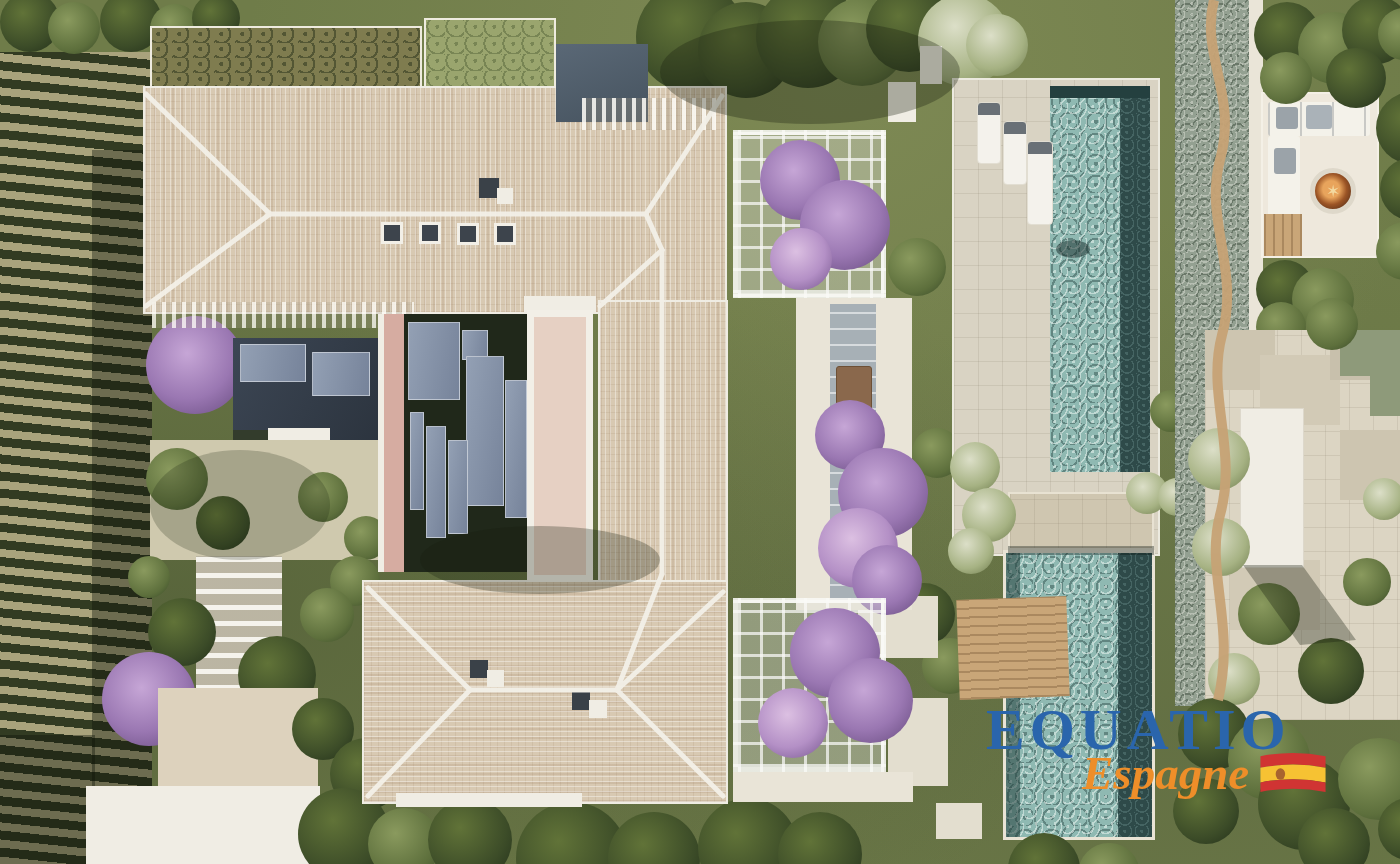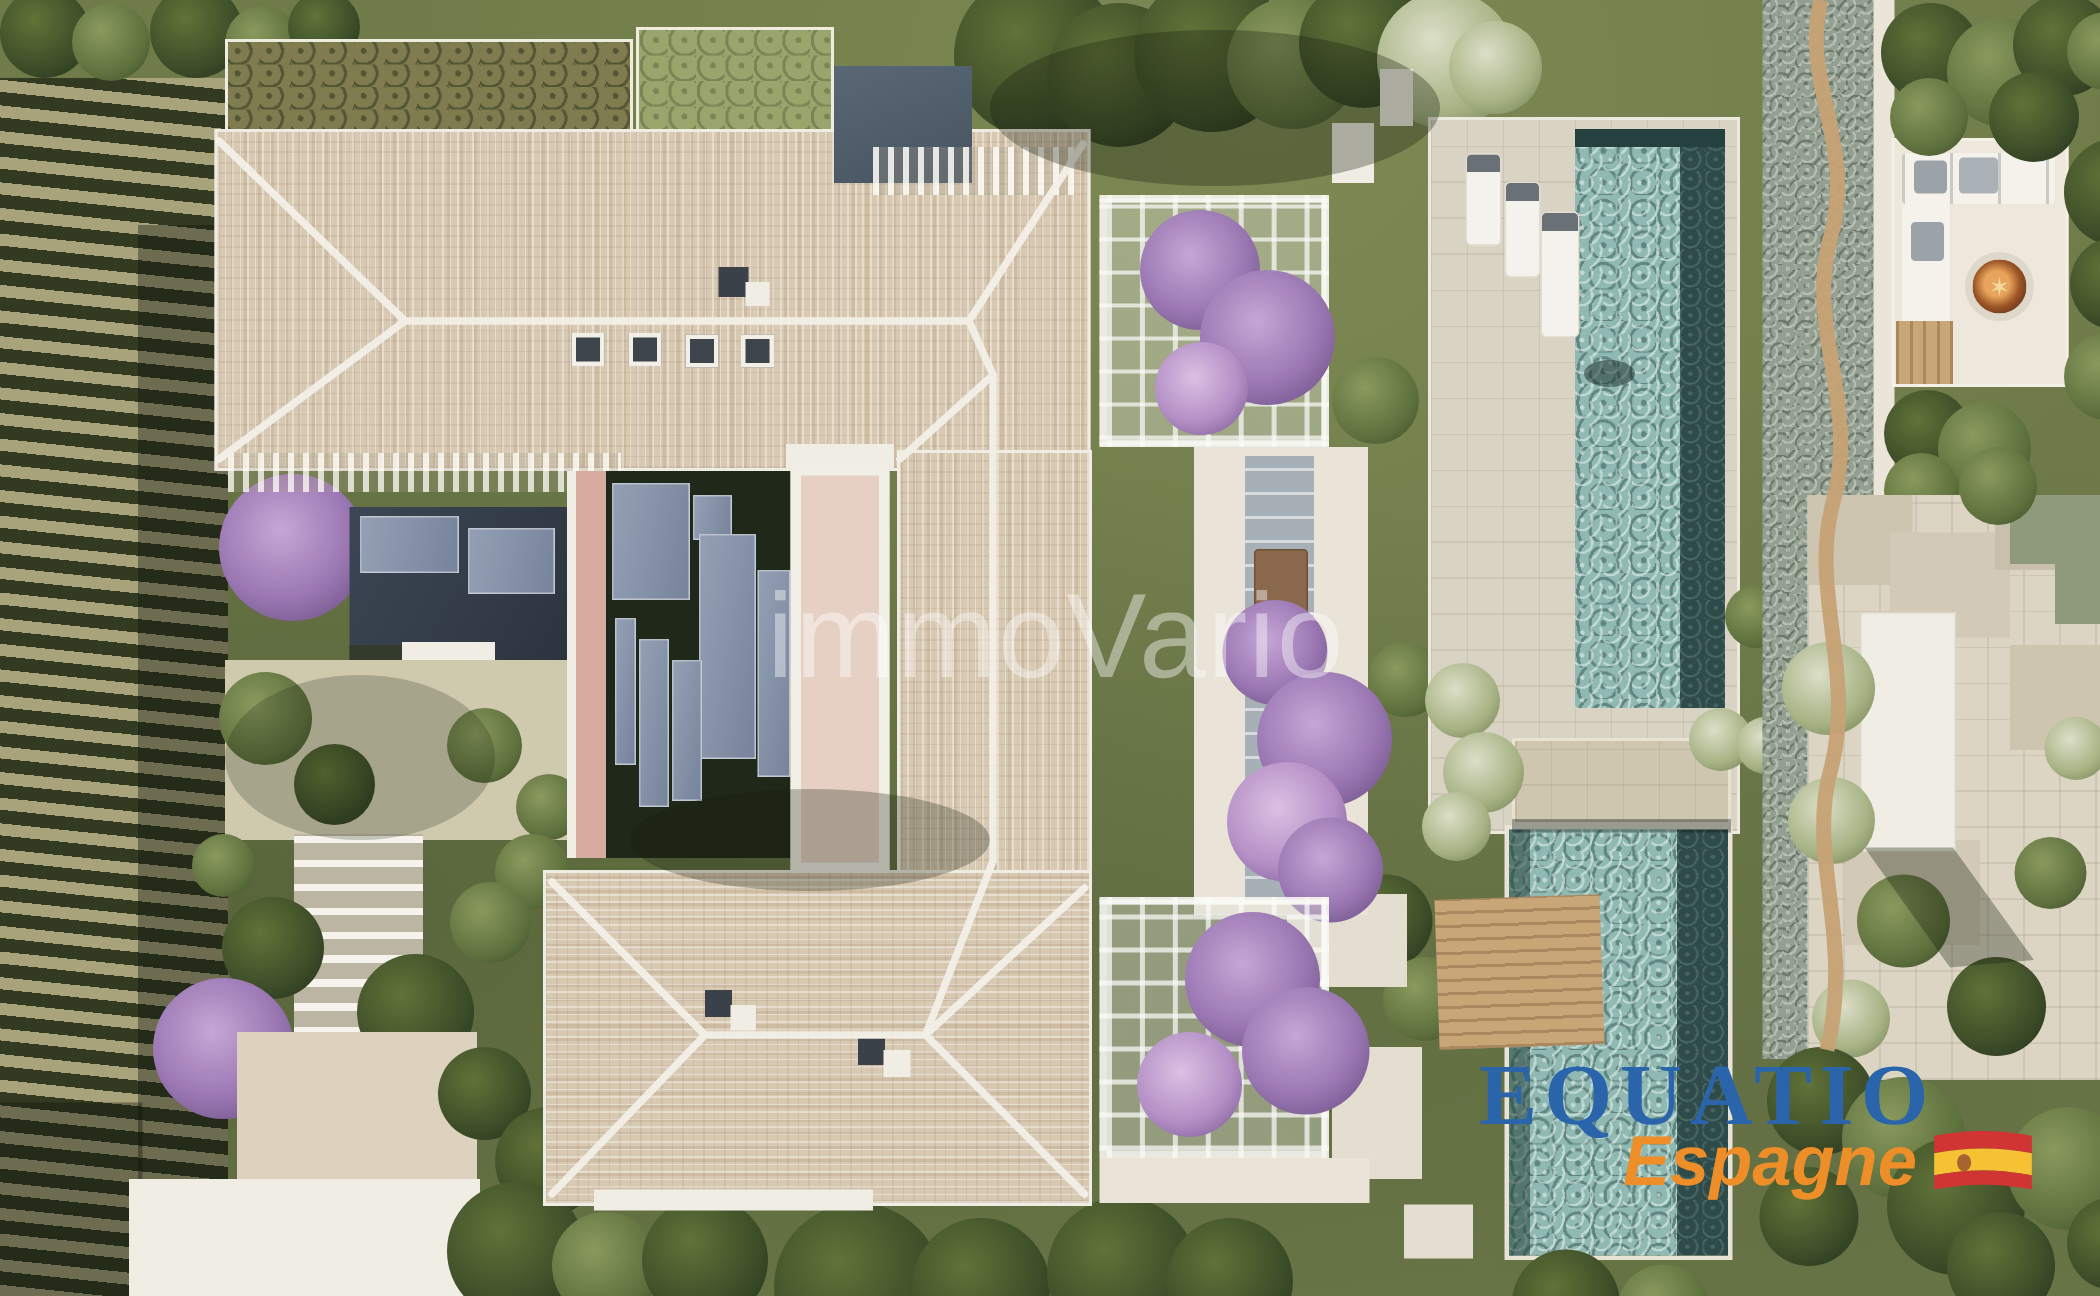--- a/index.html
+++ b/index.html
@@ -69,21 +69,21 @@
   .glassway{background-color:#a7b0b6;}
   .table{background:#8a684c;border-radius:3px;border:1px solid #6d5036;box-sizing:border-box;}
   .shadowband{background:rgba(12,18,8,.38);}
   
   .watermark{top:378px;left:498px;width:412px;text-align:center;font-size:80px;
     letter-spacing:1px;color:rgba(255,255,255,.42);z-index:40;white-space:nowrap;}
   .logo{z-index:50;}
   .logo-name{top:696px;left:986px;font-family:"Liberation Serif",serif;font-weight:bold;
     font-size:58px;letter-spacing:5px;color:#2a65ac;white-space:nowrap;}
   .logo-sub{top:746px;left:1082px;display:flex;align-items:center;gap:10px;}
-  .logo-sub span{font-family:Liberation Sans, sans-serif;font-style:italic;font-weight:bold;
+  .logo-sub span{font-family:Liberation Serif, serif;font-style:italic;font-weight:bold;
     font-size:47px;color:#ee8e29;white-space:nowrap;}
   .flag{width:68px;height:42px;}
   svg.overlay{position:absolute;left:0;top:0;z-index:30;pointer-events:none;}
 </style>
 </head>
 <body>
 
 <div class="canvas">
   <i class="abs lawn" style="left: 0px; top: 0px; width: 1400px; height: 864px; background-color: rgb(111, 124, 73);"></i>
 
@@ -286,21 +286,20 @@
       <path d="M617 690 L723 796"></path>
     </g>
     <path d="M1214 0 C1200 55 1238 95 1220 160 C1204 220 1240 270 1222 335 C1206 395 1238 450 1220 515 C1205 572 1236 625 1218 700" stroke="#c6a275" stroke-width="10" fill="none" opacity="0.95"></path>
     <rect x="1008" y="546" width="146" height="9" fill="rgba(10,20,18,.35)"></rect>
     <polygon points="1243,565 1302,565 1356,640 1300,645" fill="rgba(24,30,16,.33)"></polygon>
     <ellipse cx="810" cy="72" rx="150" ry="52" fill="rgba(24,32,16,.32)"></ellipse>
     <ellipse cx="540" cy="560" rx="120" ry="34" fill="rgba(22,30,14,.28)"></ellipse>
     <ellipse cx="240" cy="505" rx="90" ry="55" fill="rgba(22,30,14,.22)"></ellipse>
   </svg>
 
-  <div class="abs watermark" style="color: rgba(255, 255, 255, 0.42);">immoVario</div>
 
   <div class="logo">
     <div class="abs logo-name" style="color: rgb(42, 101, 172);">EQUATIO</div>
     <div class="abs logo-sub">
       <span style="color: rgb(238, 142, 41);">Espagne</span>
       <svg class="flag" viewBox="0 0 64 40">
         <path d="M1 4 Q32 -2 63 4 L63 15 Q32 9 1 15 Z" fill="#d03433"></path>
         <path d="M1 15 Q32 9 63 15 L63 29 Q32 23 1 29 Z" fill="#f6c233"></path>
         <path d="M1 29 Q32 23 63 29 L63 38 Q32 32 1 38 Z" fill="#d03433"></path>
         <ellipse cx="20" cy="21" rx="4.5" ry="5.5" fill="#a8642f"></ellipse>

